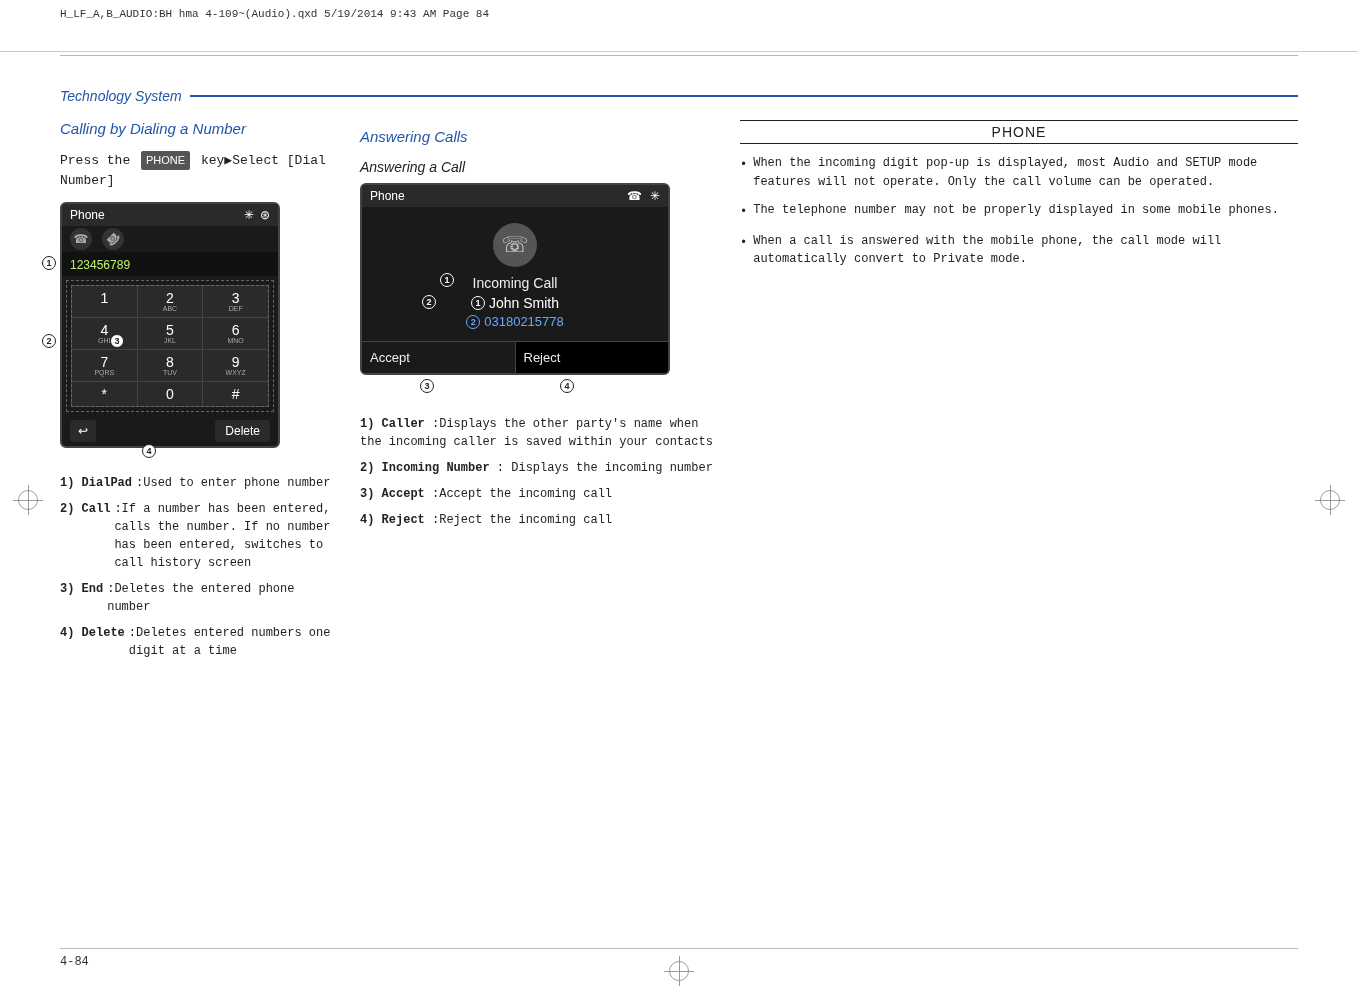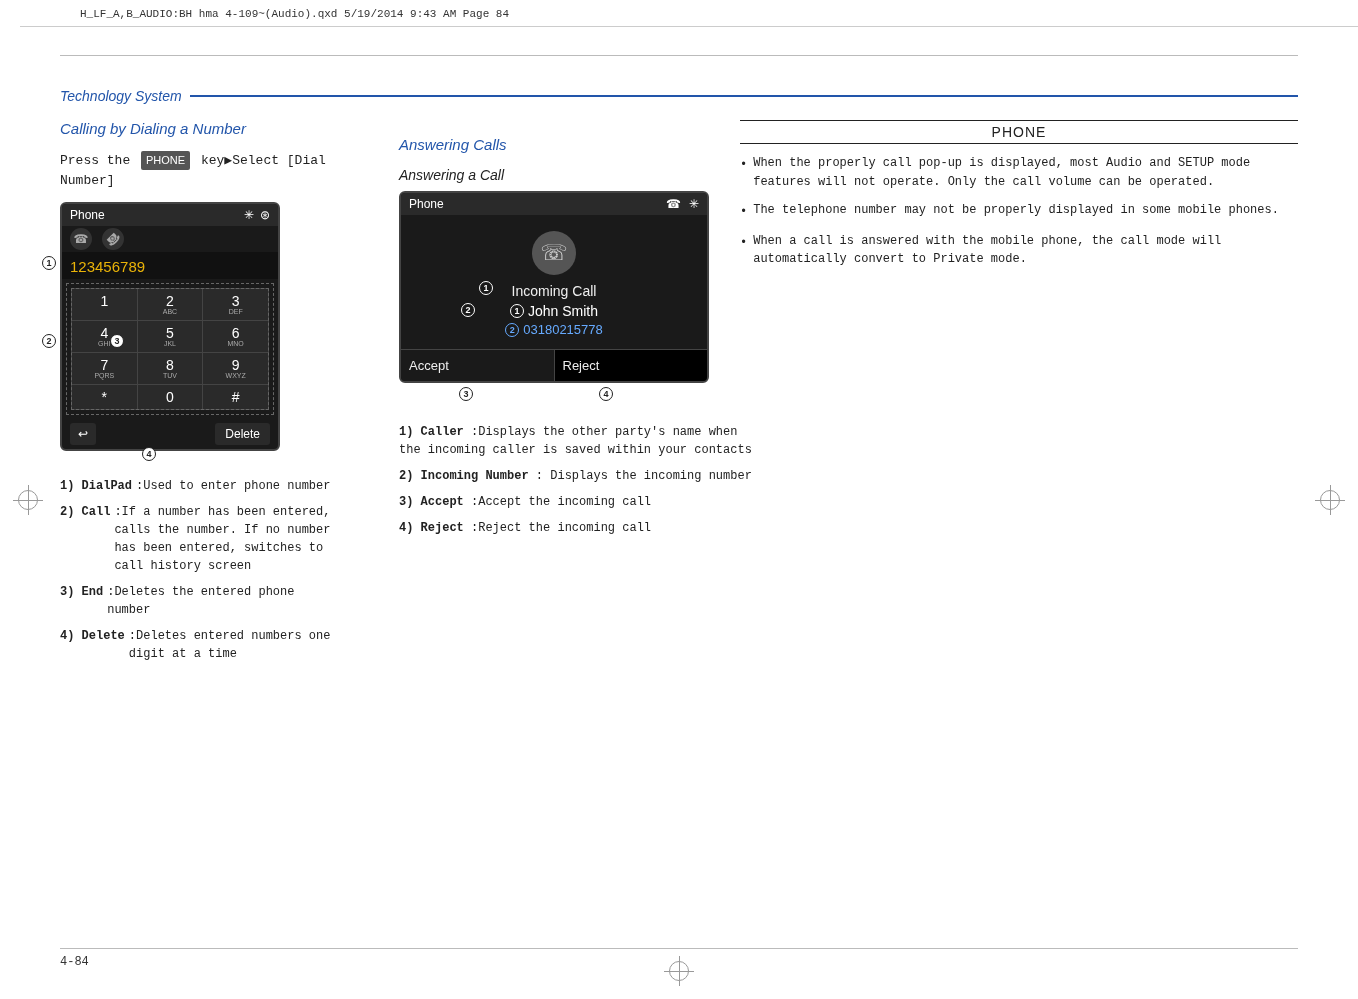--- a/index.html
+++ b/index.html
@@ -11,23 +11,22 @@
       font-size: 14px;
       color: #222;
       overflow: hidden;
       position: relative;
     }
 
     
     .header-bar {
       position: absolute;
       top: 0; left: 0; right: 0;
-      height: 27px;
+      height: 52px;
       border-bottom: 1px solid #ccc;
-      margin-left: 20px;
     }
     .header-text {
       position: absolute;
       top: 8px;
       left: 60px;
       font-size: 11px;
       font-family: 'Courier New', monospace;
       color: #333;
     }
 
@@ -129,23 +128,22 @@
     
     .col-left {
       position: absolute;
       left: 0;
       top: 0;
       width: 280px;
     }
     .col-mid {
       position: absolute;
       left: 300px;
-      top: 16px;
+      top: 8px;
       width: 360px;
-      margin-left: 39px;
     }
     .col-right {
       position: absolute;
       left: 680px;
       top: 0;
       right: 0;
     }
 
     
     .col-title {
@@ -191,22 +189,22 @@
       display: flex;
       align-items: center;
       padding: 4px 8px;
       font-size: 12px;
       justify-content: space-between;
     }
     .ps-header-icons {
       display: flex; gap: 6px; align-items: center;
     }
     .ps-number {
-      color: #eab308;
-      font-size: 15px;
+      color: #bef264;
+      font-size: 12px;
       padding: 6px 8px 4px 8px;
       background: #111;
     }
     .ps-dialpad {
       display: grid;
       grid-template-columns: repeat(3, 1fr);
       gap: 1px;
       background: #444;
       border-top: 1px solid #555;
       border: 1px dashed #666;
@@ -652,21 +650,21 @@
         <span><strong>4) Reject</strong> :Reject the incoming call</span>
       </li>
     </ul>
   </div>
 
   <div class="col-right">
     <div class="notice-title">PHONE</div>
     <ul class="notice-bullets">
       <li>
         <span class="bullet-dot">•</span>
-        <span>When the properly call pop-up is displayed, most Audio and SETUP mode features will not operate. Only the call volume can be operated.</span>
+        <span>When the incoming digit pop-up is displayed, most Audio and SETUP mode features will not operate. Only the call volume can be operated.</span>
       </li>
       <li>
         <span class="bullet-dot">•</span>
         <span>The telephone number may not be properly displayed in some mobile phones.</span>
       </li>
       <li>
         <span class="bullet-dot">•</span>
         <span>When a call is answered with the mobile phone, the call mode will automatically convert to Private mode.</span>
       </li>
     </ul>

